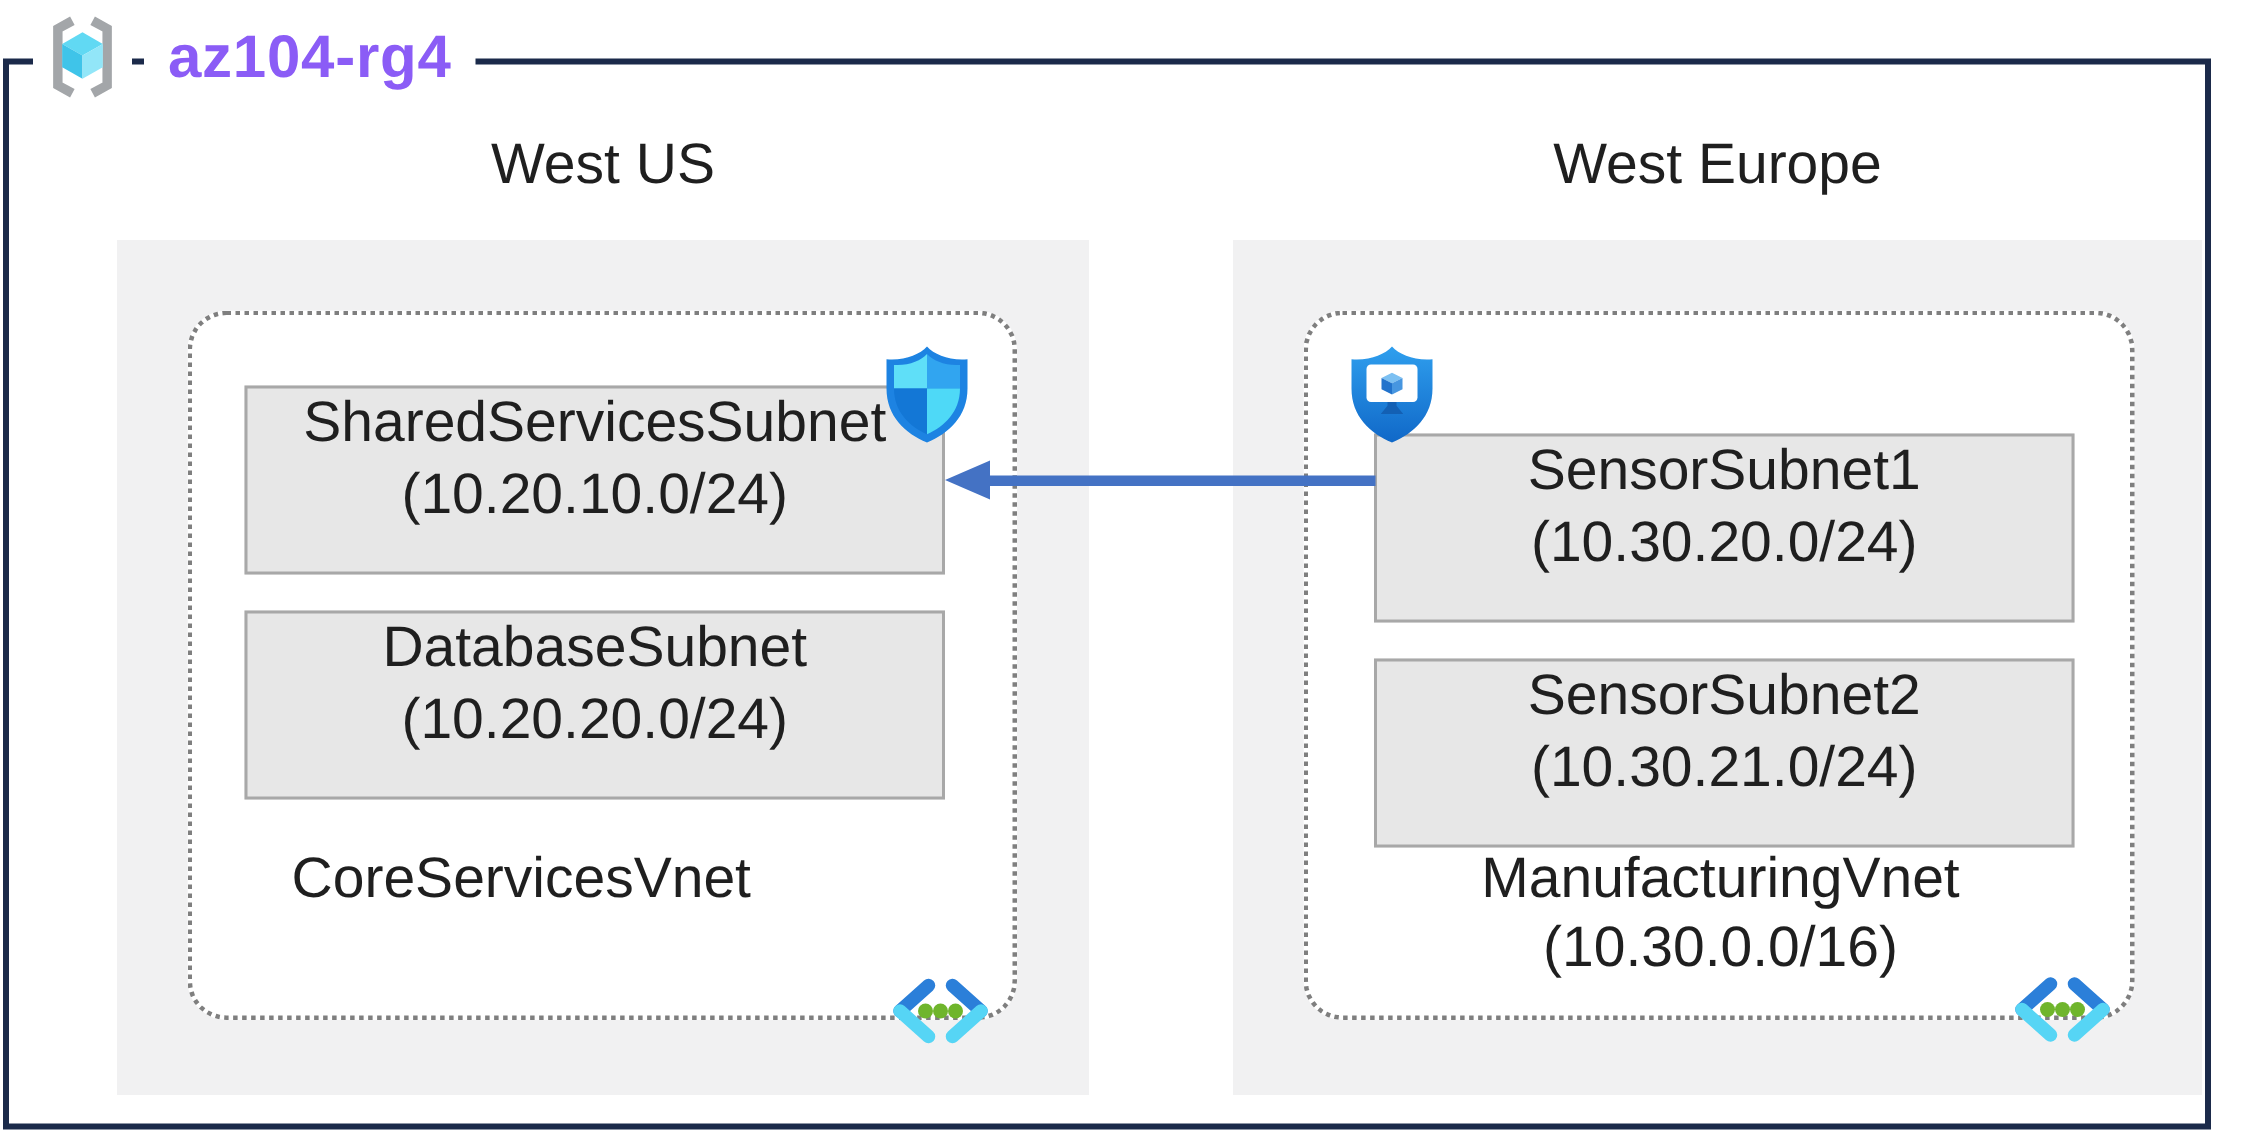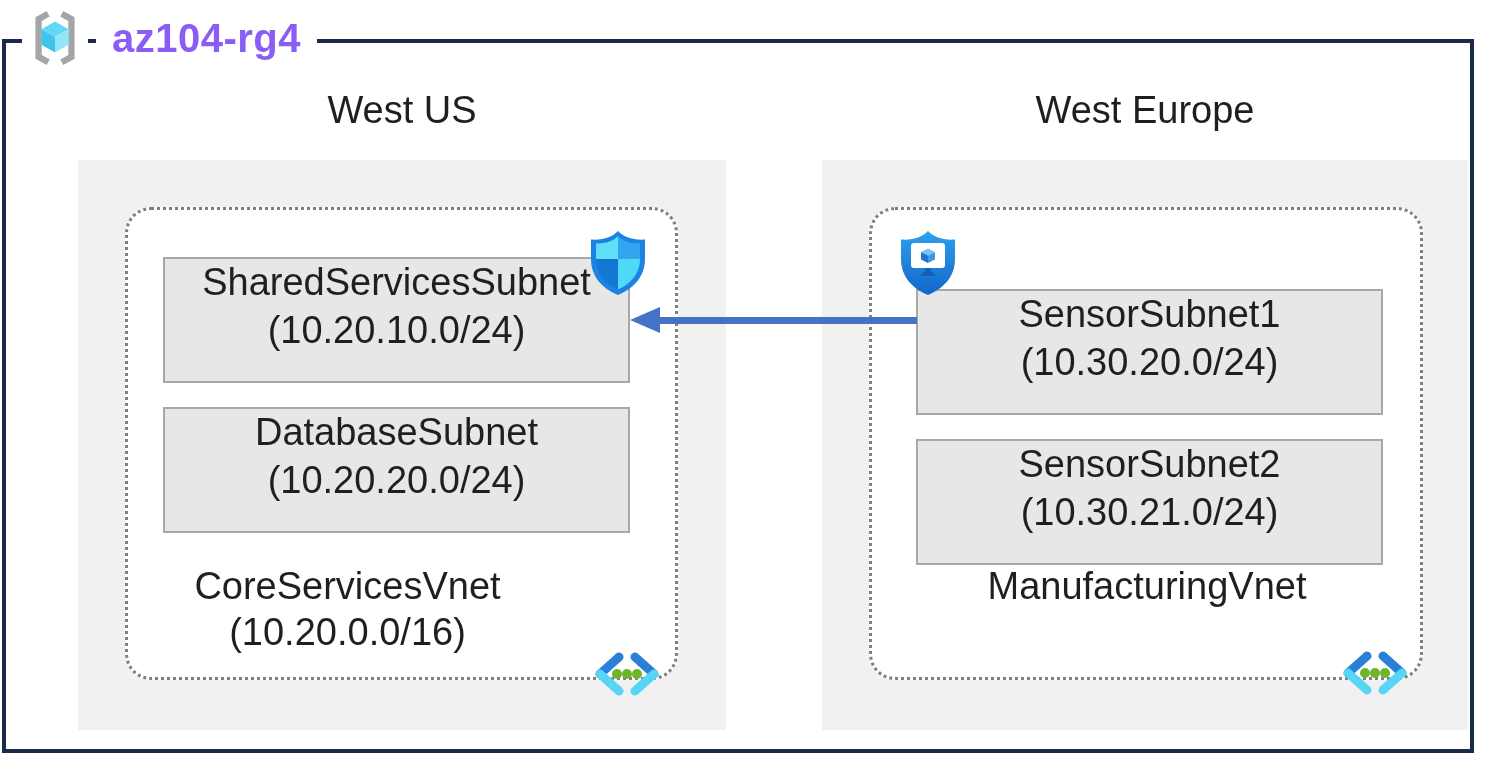--- a/index.html
+++ b/index.html
@@ -115,24 +115,24 @@
   <span>SensorSubnet1</span>
   <span>(10.30.20.0/24)</span>
 </div>
 <div class="subnet west row2">
   <span>SensorSubnet2</span>
   <span>(10.30.21.0/24)</span>
 </div>
 
 <div class="vnet-label east">
   <div>CoreServicesVnet</div>
-  <div>(10.20.0.0/16)</div>
 </div>
 <div class="vnet-label west">
   <div>ManufacturingVnet</div>
+  <div>(10.30.0.0/16)</div>
 </div>
 
 <div class="arrow">
   <div class="shaft"></div>
   <div class="head"></div>
 </div>
 
 <div class="icon-abs nsg-pos">
   <svg width="64" height="68" viewBox="0 0 64 68">
     <path d="M32 2 C27 7.5 17 11.5 5 10.5 L5 30 C5 48.5 17.5 60 32 66 C46.5 60 59 48.5 59 30 L59 10.5 C47 11.5 37 7.5 32 2 Z" fill="#1d83e2"></path>

